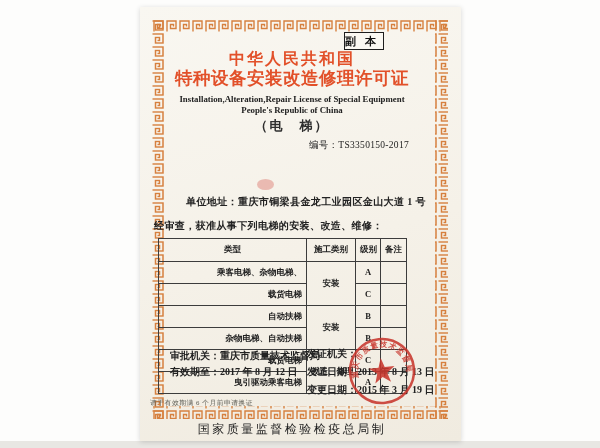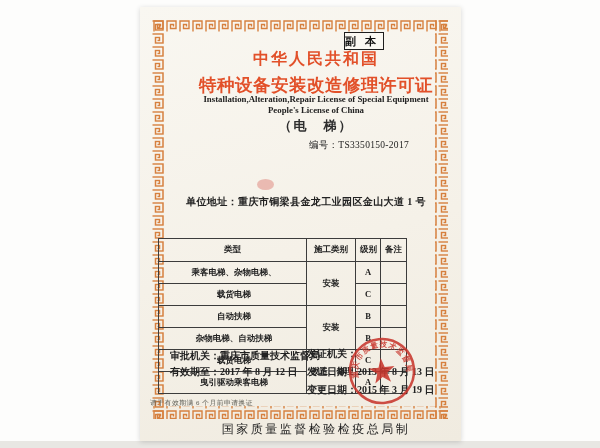--- a/index.html
+++ b/index.html
@@ -5,44 +5,44 @@
   html,body{margin:0;padding:0;}
   body{width:600px;height:448px;background:#fdfdfc;overflow:hidden;
        font-family:"Liberation Serif", serif;color:var(--ink,#2b2b2b);}
   .stage{position:relative;width:600px;height:448px;}
   .bottom-strip{position:absolute;left:0;top:441px;width:600px;height:7px;background:#e8e7e3;}
   .paper{position:absolute;left:140px;top:7px;width:321px;height:434px;
          background:linear-gradient(165deg,#f9f7f1 0%,#f5f1e8 55%,#f0ebe0 100%);
          box-shadow:0 1px 5px rgba(0,0,0,.16);}
   .frame{position:absolute;left:12px;top:12px;width:296px;height:400px;}
   .abs{position:absolute;}
-  .ctr{left:28px;width:296px;text-align:center;}
+  .ctr{left:4px;width:296px;text-align:center;}
   .badge{left:204px;top:25px;width:38px;height:16px;border:1.6px solid #1e1e1e;
          background:#faf8f2;font-family:"Liberation Sans",sans-serif;
          font-size:11px;font-weight:700;line-height:16px;text-align:left;letter-spacing:3px;color:#111;}
   .title-cn1{top:42px;font-family:"Liberation Sans",sans-serif;font-size:16px;font-weight:700;
              letter-spacing:2px;color:var(--accent-red,#e25029);}
   .title-cn2{top:59px;font-family:"Liberation Sans",sans-serif;font-size:17.5px;font-weight:700;
-             letter-spacing:.5px;color:var(--accent-red,#e25029);margin-top:7px;}
+             letter-spacing:.5px;color:var(--accent-red,#e25029);}
   .title-en1{top:87px;font-size:8.8px;font-weight:700;color:#222;}
   .title-en2{top:98px;font-size:8.8px;font-weight:700;color:#222;}
   .subtitle{top:110px;font-size:13px;font-weight:600;letter-spacing:2px;color:#2e2e2e;}
   .serial{top:132px;right:52px;font-size:9.5px;color:#222;letter-spacing:.3px;}
   .line{font-size:10px;font-weight:600;color:#222;letter-spacing:.4px;}
   .company-name{left:46px;top:172px;}
   .company-addr{left:46px;top:188px;}
   .approval-note{left:14px;top:212px;}
   .smudge{left:117px;top:172px;width:17px;height:11px;background:rgba(205,55,45,.30);
           border-radius:50%;filter:blur(.4px);}
   table.scope{position:absolute;left:18px;top:231px;width:248px;border-collapse:collapse;
           table-layout:fixed;font-size:8.5px;color:#222;}
   table.scope td,table.scope th{border:1px solid #3c3c3c;padding:4px;vertical-align:middle;
           height:13px;line-height:1.1;text-align:center;font-weight:600;overflow:hidden;white-space:nowrap;}
   table.scope th{height:14px;font-weight:700;}
-  table.scope td.type{text-align:center;padding-left:7px;}
+  table.scope td.type{text-align:right;padding-left:7px;}
   .f-line{font-size:10px;font-weight:600;color:#222;}
   .approve{left:30px;top:342px;text-align:right;}
   .issue-org{left:167px;top:340px;text-align:center;}
   .valid{left:30px;top:358px;}
   .issue-date{left:167px;top:358px;}
   .change-date{left:167px;top:376px;}
   .bold-date{font-weight:700;}
   .renewal{left:10px;top:391px;font-size:6.8px;color:#5a5a52;letter-spacing:.5px;}
   .maker{top:414px;font-family:"Liberation Sans",sans-serif;font-size:12px;font-weight:400;
          letter-spacing:2.5px;color:#1f1f1f;}
@@ -68,26 +68,27 @@
       <rect x="0" y="0" width="296" height="13" fill="url(#mh)"></rect>
       <rect x="0" y="387" width="296" height="13" fill="url(#mh)"></rect>
       <rect x="0" y="0" width="13" height="400" fill="url(#mv)"></rect>
       <rect x="283" y="0" width="13" height="400" fill="url(#mv)"></rect>
     </svg>
 
     <div class="abs badge">副 本</div>
     <div class="abs ctr title-cn1">中华人民共和国</div>
     <div class="abs ctr title-cn2">特种设备安装改造修理许可证</div>
     <div class="abs ctr title-en1">Installation,Alteration,Repair License of Special Equipment</div>
-    <div class="abs ctr title-en2">People's License of China</div>
+    <div class="abs ctr title-en2">People's Republic of China</div>
     <div class="abs ctr subtitle">（电　梯）</div>
     <div class="abs serial">编号：TS3350150-2017</div>
 
     <div class="abs smudge"></div>
     <div class="abs line company-addr">单位地址：重庆市铜梁县金龙工业园区金山大道 1 号</div>
+    <div class="abs line approval-note">经审查，获准从事下列电梯的安装、改造、维修：</div>
 
     <table class="scope">
       <colgroup>
           <col style="width:148px">
           <col style="width:49px">
           <col style="width:25px">
           <col style="width:26px">
         </colgroup>
       <tbody>
           <tr>

